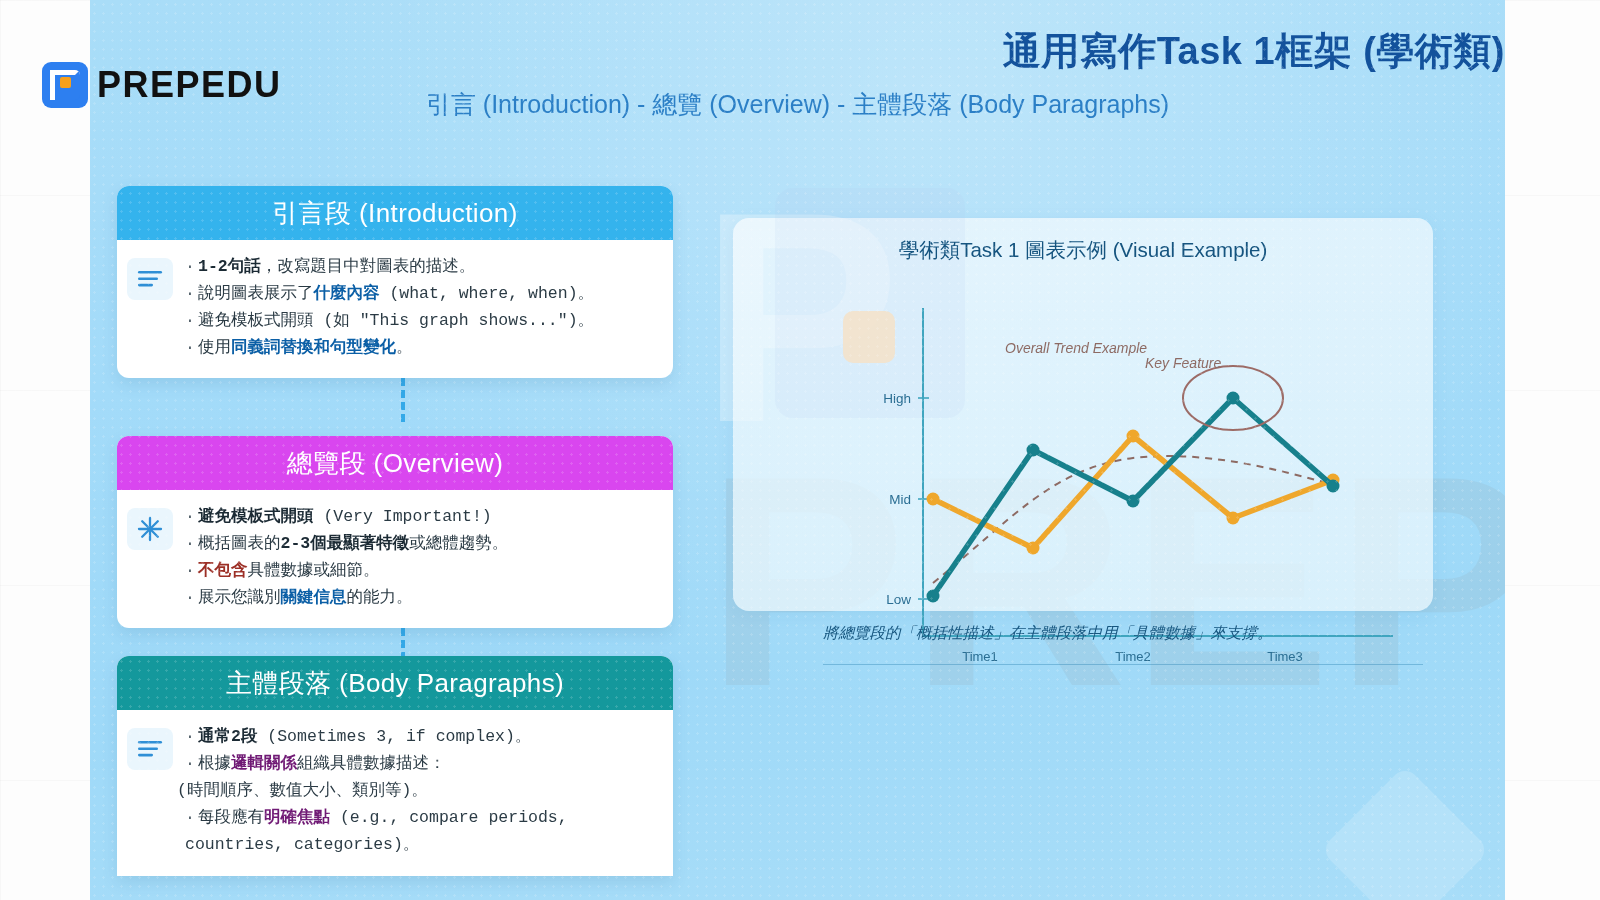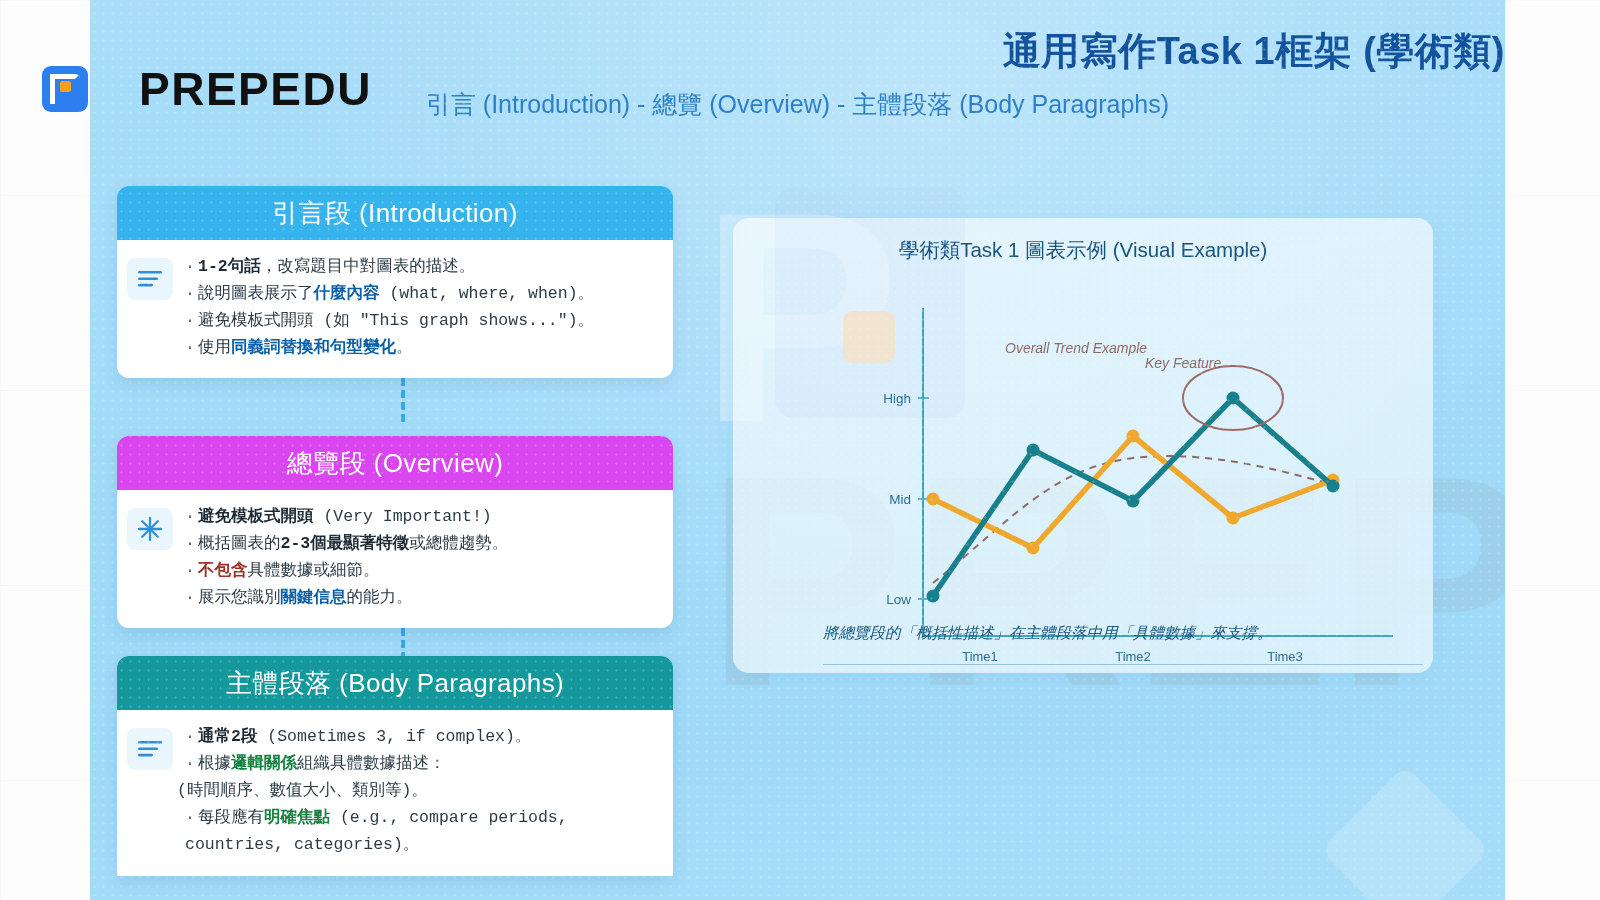--- a/index.html
+++ b/index.html
@@ -65,23 +65,22 @@
     border:5px solid #ffffff;border-radius:5px;box-sizing:border-box;
     border-right-color:#2d7ff0;border-bottom-color:#2d7ff0;
   }
   #logo-mark .lm-stem{
     position:absolute;left:8px;top:8px;width:5px;height:30px;background:#fff;
   }
   #logo-mark .lm-dot{
     position:absolute;left:18px;top:15px;width:11px;height:11px;background:#f7a01b;border-radius:2px;
   }
   #logo-text{
-    font-size:46px;font-weight:700;letter-spacing:1.5px;color:#111;
+    font-size:36px;font-weight:700;letter-spacing:1.5px;color:#111;
     font-family:"Liberation Sans",sans-serif;
-    margin-left:42px;
   }
 
   #title{
     position:absolute;left:0;right:0;top:26px;text-align:right;
     font-size:38px;font-weight:700;color:#13529c;letter-spacing:.5px;
   }
   #subtitle{
     position:absolute;left:0;right:0;top:88px;text-align:center;
     font-size:25px;font-weight:400;color:#2b7fc6;
   }
@@ -106,31 +105,31 @@
     background:#eaf6fd;border-radius:8px;
   }
   .card-list{
     flex:1 1 auto;font-size:16.5px;line-height:1.63;color:#2a3a44;padding-left:8px;
   }
   .card-list .li{white-space:nowrap;font-family:Liberation Mono, monospace;}
   .card-list .li.wrap{white-space:normal;}
   .bul{display:inline-block;width:13px;color:#55636c;}
   .b-blue{font-weight:700;color:#0b5fa6;}
   .b-dark{font-weight:700;color:#1b2a34;}
-  .b-teal{font-weight:700;color:#15803d;}
+  .b-teal{font-weight:700;color:#701a75;}
   .b-red{font-weight:700;color:#9c2f26;}
 
   
   .connector{
     position:absolute;left:311px;width:0;border-left:4px dashed #34a9e8;height:44px;
   }
 
   
   #chart-panel{
-    position:absolute;left:643px;top:218px;width:700px;height:455px;
+    position:absolute;left:643px;top:218px;width:700px;height:393px;
     background:linear-gradient(180deg,rgba(255,255,255,.62),rgba(233,247,253,.78));
     border-radius:16px;
     box-shadow:0 4px 18px rgba(40,110,160,.08);
   }
   #chart-title{
     position:absolute;left:0;right:0;top:18px;text-align:center;
     font-size:20.5px;color:#15547f;font-weight:500;
   }
   #chart-svg{position:absolute;left:0;top:0;}
   .ax-lab{font-size:13.5px;fill:#2a6e93;font-family:"Liberation Sans",sans-serif;}

